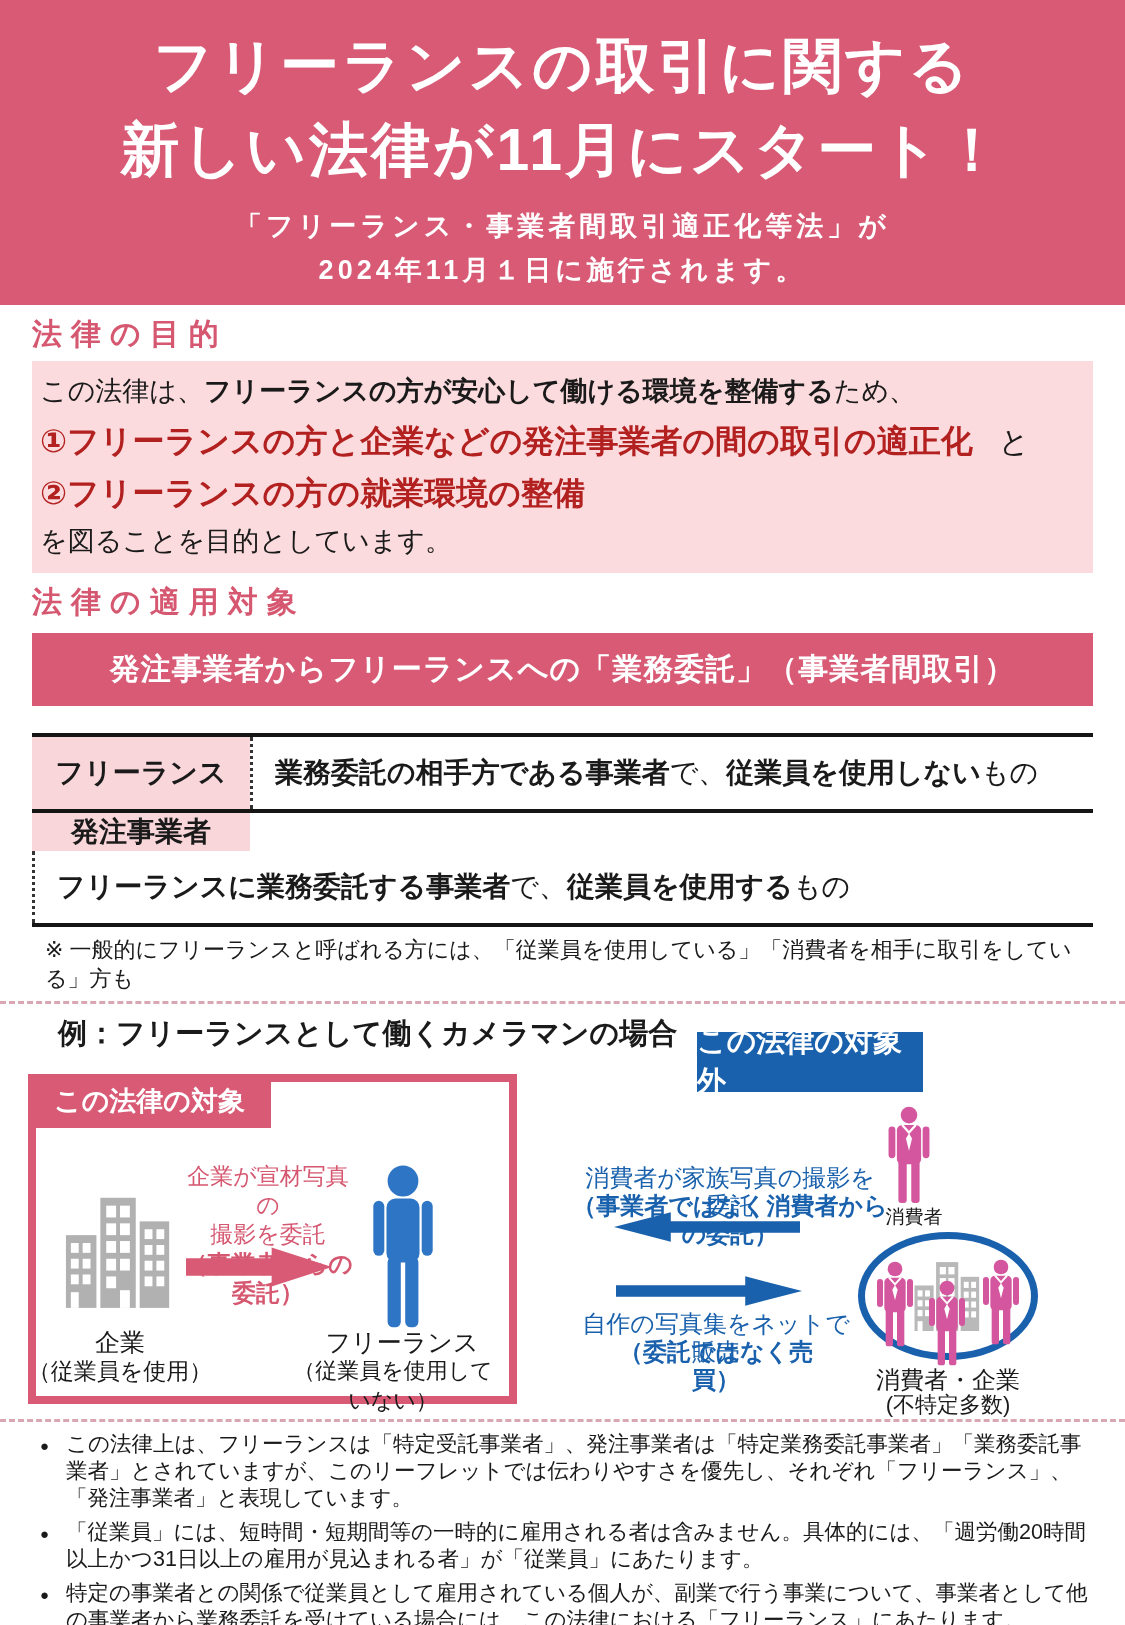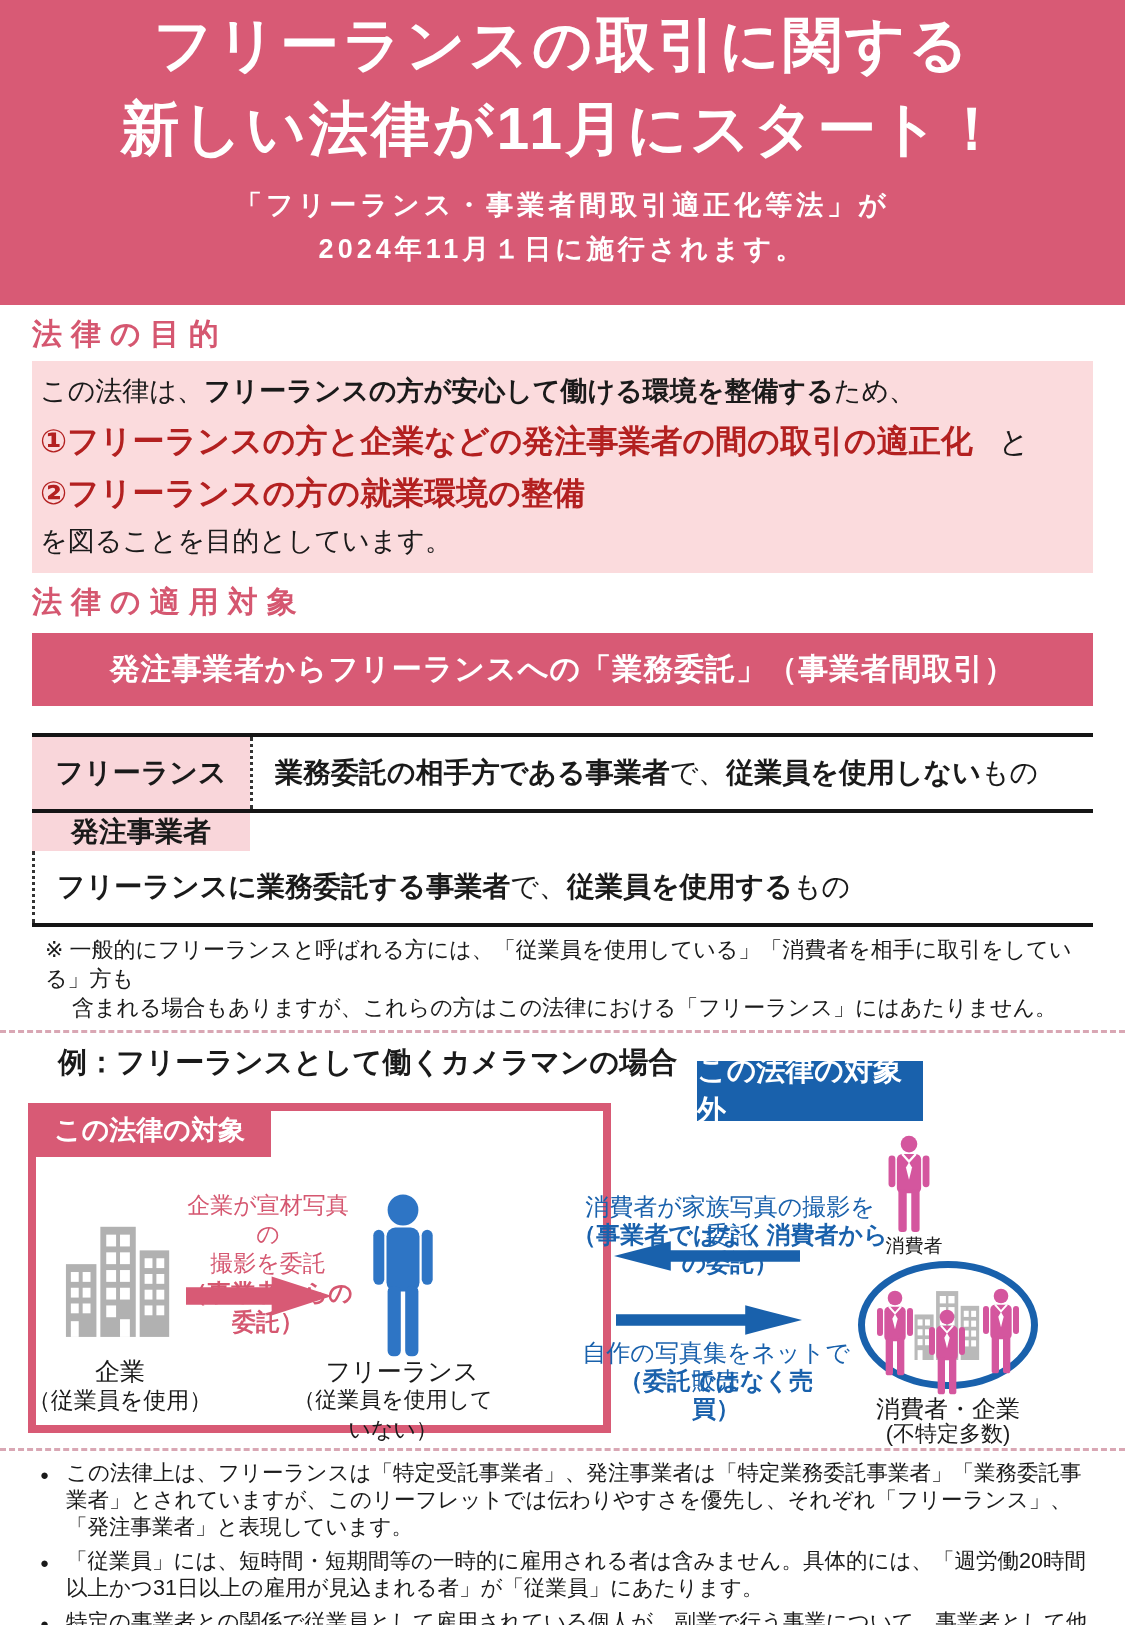--- a/index.html
+++ b/index.html
@@ -1,21 +1,21 @@
 <!DOCTYPE html>
 <html><head>
 <meta charset="utf-8">
 <style>
   * { margin:0; padding:0; box-sizing:border-box; }
   html,body { background:#fff; }
   body { font-family:"Liberation Sans","DejaVu Sans",sans-serif; color:#1a1a1a; }
   .page { position:relative; width:1125px; height:1625px; overflow:hidden; background:#fff; }
 
   
-  .hero { height:305px; background:#d85a75; color:#fff; text-align:center; padding-top:5px; }
+  .hero { height:305px; background:#d85a75; color:#fff; text-align:center; padding-top:26px; }
   .hero-title { font-size:59px; font-weight:bold; letter-spacing:3px; line-height:80px; }
   .hero-title.l2 { margin-top:4px; }
   .hero-sub { font-size:27px; font-weight:bold; letter-spacing:4px; line-height:44px; }
   .hero-sub.s1 { margin-top:14px; }
 
   
   .sec-h { color:#d55770; font-size:30px; font-weight:bold; letter-spacing:9px; padding:9px 0 6px 32px; }
 
   
   .purpose-box { margin:0 32px; background:#fbdbdd; padding:12px 8px 14px; }
@@ -40,21 +40,21 @@
   .scope-note .l2 { padding-left:27px; }
 
   .dotted { border-top:3px dashed #d9a7b4; margin:8px 0 0; }
 
   
   .diagram { position:relative; height:407px; }
   .diagram > * { position:absolute; }
   .ex-h { left:58px; top:10px; font-size:29px; font-weight:bold; }
   .outscope { left:697px; top:28px; width:226px; height:60px; background:#1961ac; color:#fff;
               font-weight:bold; font-size:29px; display:flex; align-items:center; justify-content:center; }
-  .inscope-box { left:28px; top:70px; width:583px; height:330px; border:8px solid #d85a75; }
+  .inscope-box { left:28px; top:70px; width:489px; height:330px; border:8px solid #d85a75; }
   .inscope-tab { position:absolute; top:-8px; left:-8px; background:#d85a75; color:#fff;
                  font-weight:bold; font-size:27px; padding:9px 26px; white-space:nowrap; }
   .company-icon { left:62px; top:176px; }
   .lbl { text-align:center; }
   .company-label { left:40px; top:322px; width:160px; font-size:25px; }
   .company-sub { left:15px; top:352px; width:210px; font-size:23px; }
   .pink-note { left:176px; top:158px; width:184px; text-align:center; color:#d55770;
                font-size:23px; line-height:29px; }
   .pink-note .b { font-weight:bold; font-size:24px; }
   .pink-arrow { left:186px; top:243px; }
@@ -181,21 +181,20 @@
           <b>フリーランスに業務委託する事業者</b>
           <span>で、</span>
           <b>従業員を使用する</b>
           <span>もの</span>
         </div>
     </div>
   </div>
 
   <div class="scope-note">
     <div>※ 一般的にフリーランスと呼ばれる方には、「従業員を使用している」「消費者を相手に取引をしている」方も</div>
-    <div class="l2">含まれる場合もありますが、これらの方はこの法律における「フリーランス」にはあたりません。</div>
   </div>
 
   <div class="dotted"></div>
 
   <div class="diagram">
     <h3 class="ex-h">例：フリーランスとして働くカメラマンの場合</h3>
     <div class="outscope">この法律の対象外</div>
 
     <div class="inscope-box">
       <div class="inscope-tab">この法律の対象</div>

